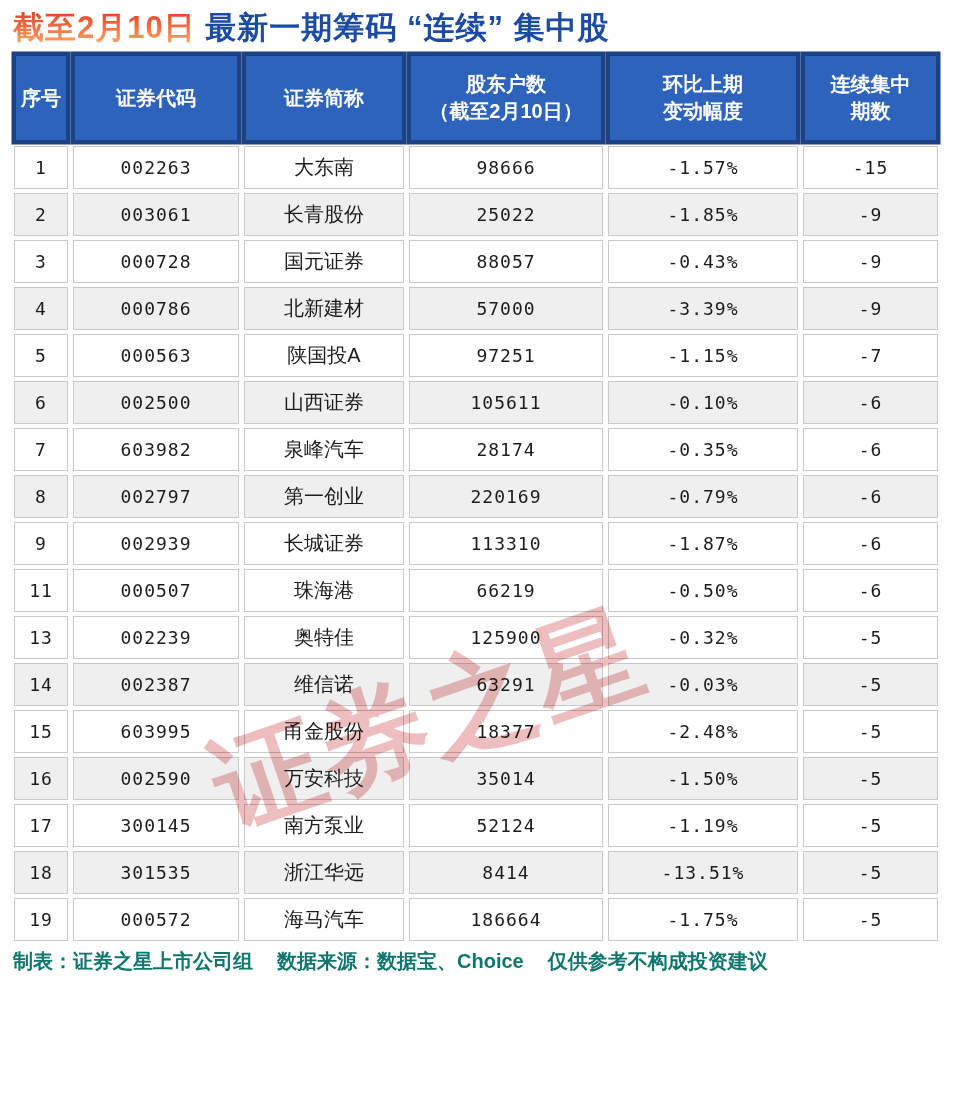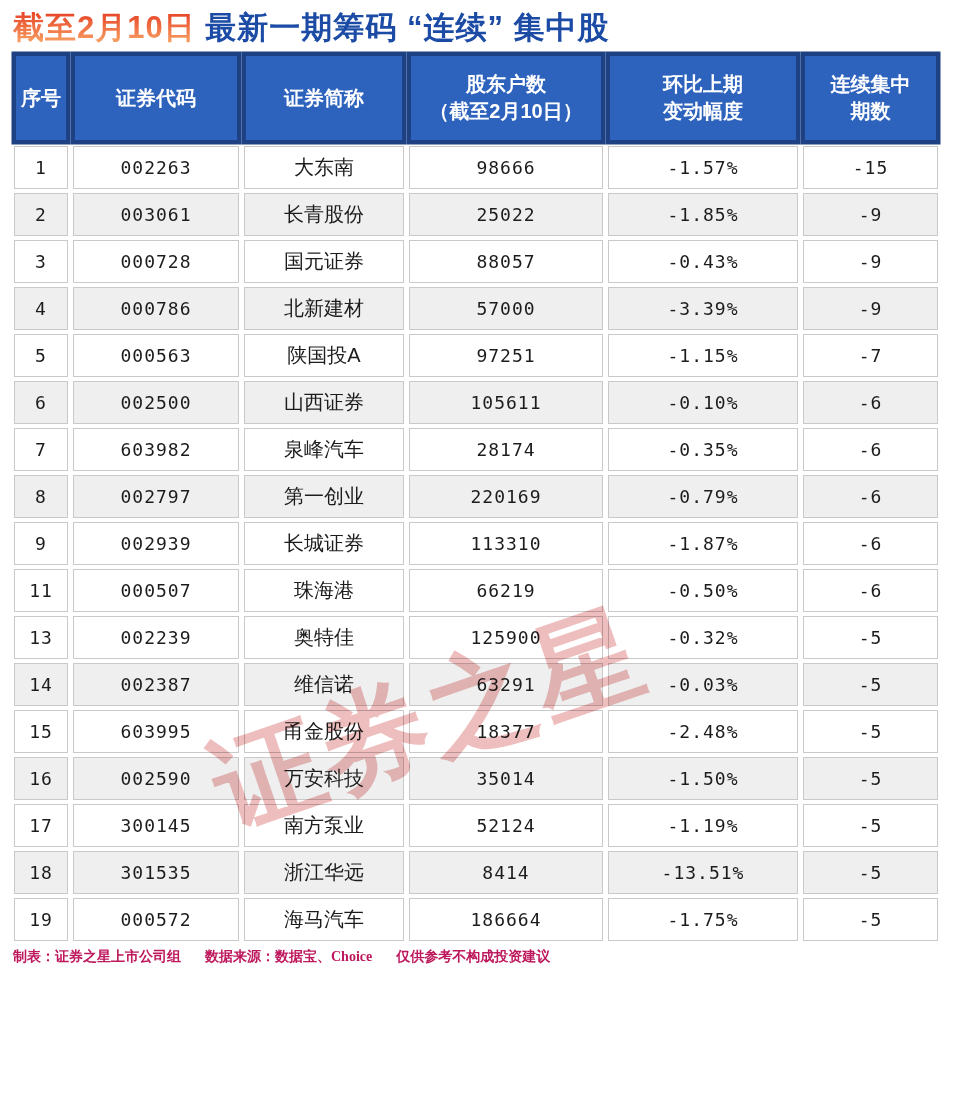--- a/index.html
+++ b/index.html
@@ -26,21 +26,21 @@
     padding:0 2px;
   }
   td {
     height:43px; background:#ffffff; border:1px solid #c9c9c9;
     text-align:center; vertical-align:middle;
     font-size:20px; color:#1c1c1c; padding:0;
   }
   tr.alt td { background:#efefef; }
   td.mono { font-family:"DejaVu Sans Mono", monospace; font-size:18px; letter-spacing:1px; }
 
-  .footer { margin:3px 0 0 13px; font-size:14px; font-weight:bold; color:#be185d; white-space:nowrap;font-family:Liberation Serif, serif; }
+  .footer { margin:3px 0 0 13px; font-size:20px; font-weight:bold; color:#0f766e; white-space:nowrap; }
   .footer span { margin-right:24px; }
 
   .watermark {
     position:absolute; left:205px; top:645px; width:460px;
     font-family:"DejaVu Serif", serif; font-weight:bold;
     font-size:108px; letter-spacing:4px; white-space:nowrap;
     color:#d45a5a; opacity:0.40;
     transform:rotate(-19deg); transform-origin:center center;
     pointer-events:none; z-index:5; mix-blend-mode:multiply;
   }

